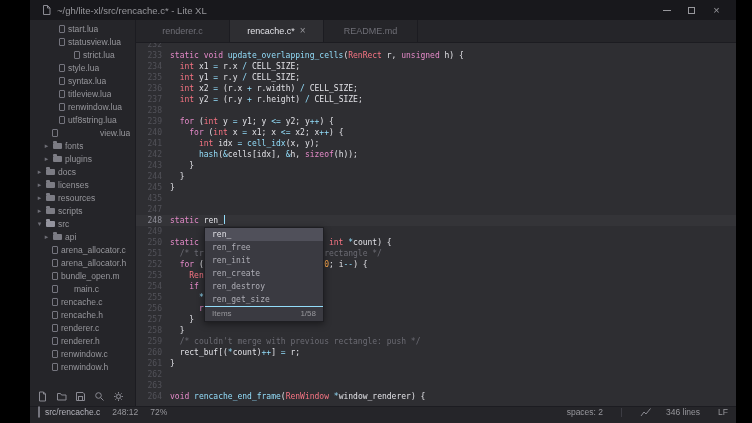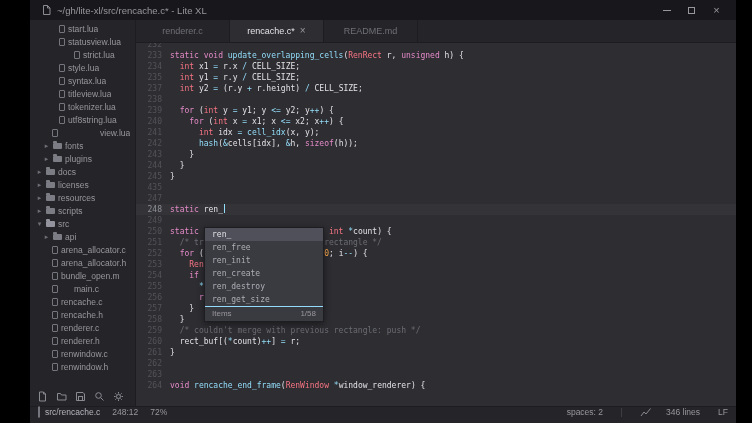--- a/index.html
+++ b/index.html
@@ -132,21 +132,21 @@
           <div class="tree-item" style="padding-left: 29px;">
             <span class="fi-file"></span>
             <span class="tree-label">syntax.lua</span>
           </div>
           <div class="tree-item" style="padding-left: 29px; text-align: right;">
             <span class="fi-file"></span>
             <span class="tree-label">titleview.lua</span>
           </div>
           <div class="tree-item" style="padding-left: 29px;">
             <span class="fi-file"></span>
-            <span class="tree-label">tokenizer.lua</span>
+            <span class="tree-label">renwindow.lua</span>
           </div>
           <div class="tree-item" style="padding-left: 29px;">
             <span class="fi-file"></span>
             <span class="tree-label">utf8string.lua</span>
           </div>
           <div class="tree-item" style="padding-left: 22px; gap: 42px;">
             <span class="fi-file"></span>
             <span class="tree-label">view.lua</span>
           </div>
           <div class="tree-item" style="padding-left: 13px;">
@@ -290,20 +290,24 @@
             </div>
             <div class="code-line">
               <span class="line-num">234</span>
               <span class="line-text"><span class="tk-n">  </span><span class="tk-k2">int</span><span class="tk-n"> x1 </span><span class="tk-o">=</span><span class="tk-n"> r.x </span><span class="tk-o">/</span><span class="tk-n"> CELL_SIZE;</span></span>
             </div>
             <div class="code-line">
               <span class="line-num">235</span>
               <span class="line-text"><span class="tk-n">  </span><span class="tk-k2">int</span><span class="tk-n"> y1 </span><span class="tk-o">=</span><span class="tk-n"> r.y </span><span class="tk-o">/</span><span class="tk-n"> CELL_SIZE;</span></span>
             </div>
             <div class="code-line">
+              <span class="line-num">236</span>
+              <span class="line-text"><span class="tk-n">  </span><span class="tk-k2">int</span><span class="tk-n"> x2 </span><span class="tk-o">=</span><span class="tk-n"> (r.x </span><span class="tk-o">+</span><span class="tk-n"> r.width) </span><span class="tk-o">/</span><span class="tk-n"> CELL_SIZE;</span></span>
+            </div>
+            <div class="code-line">
               <span class="line-num">237</span>
               <span class="line-text"><span class="tk-n">  </span><span class="tk-k2">int</span><span class="tk-n"> y2 </span><span class="tk-o">=</span><span class="tk-n"> (r.y </span><span class="tk-o">+</span><span class="tk-n"> r.height) </span><span class="tk-o">/</span><span class="tk-n"> CELL_SIZE;</span></span>
             </div>
             <div class="code-line">
               <span class="line-num">238</span>
               <span class="line-text"></span>
             </div>
             <div class="code-line">
               <span class="line-num">239</span>
               <span class="line-text"><span class="tk-n">  </span><span class="tk-k">for</span><span class="tk-n"> (</span><span class="tk-k2">int</span><span class="tk-n"> y </span><span class="tk-o">=</span><span class="tk-n"> y1; y </span><span class="tk-o">&lt;=</span><span class="tk-n"> y2; y</span><span class="tk-o">++</span><span class="tk-n">) {</span></span>

